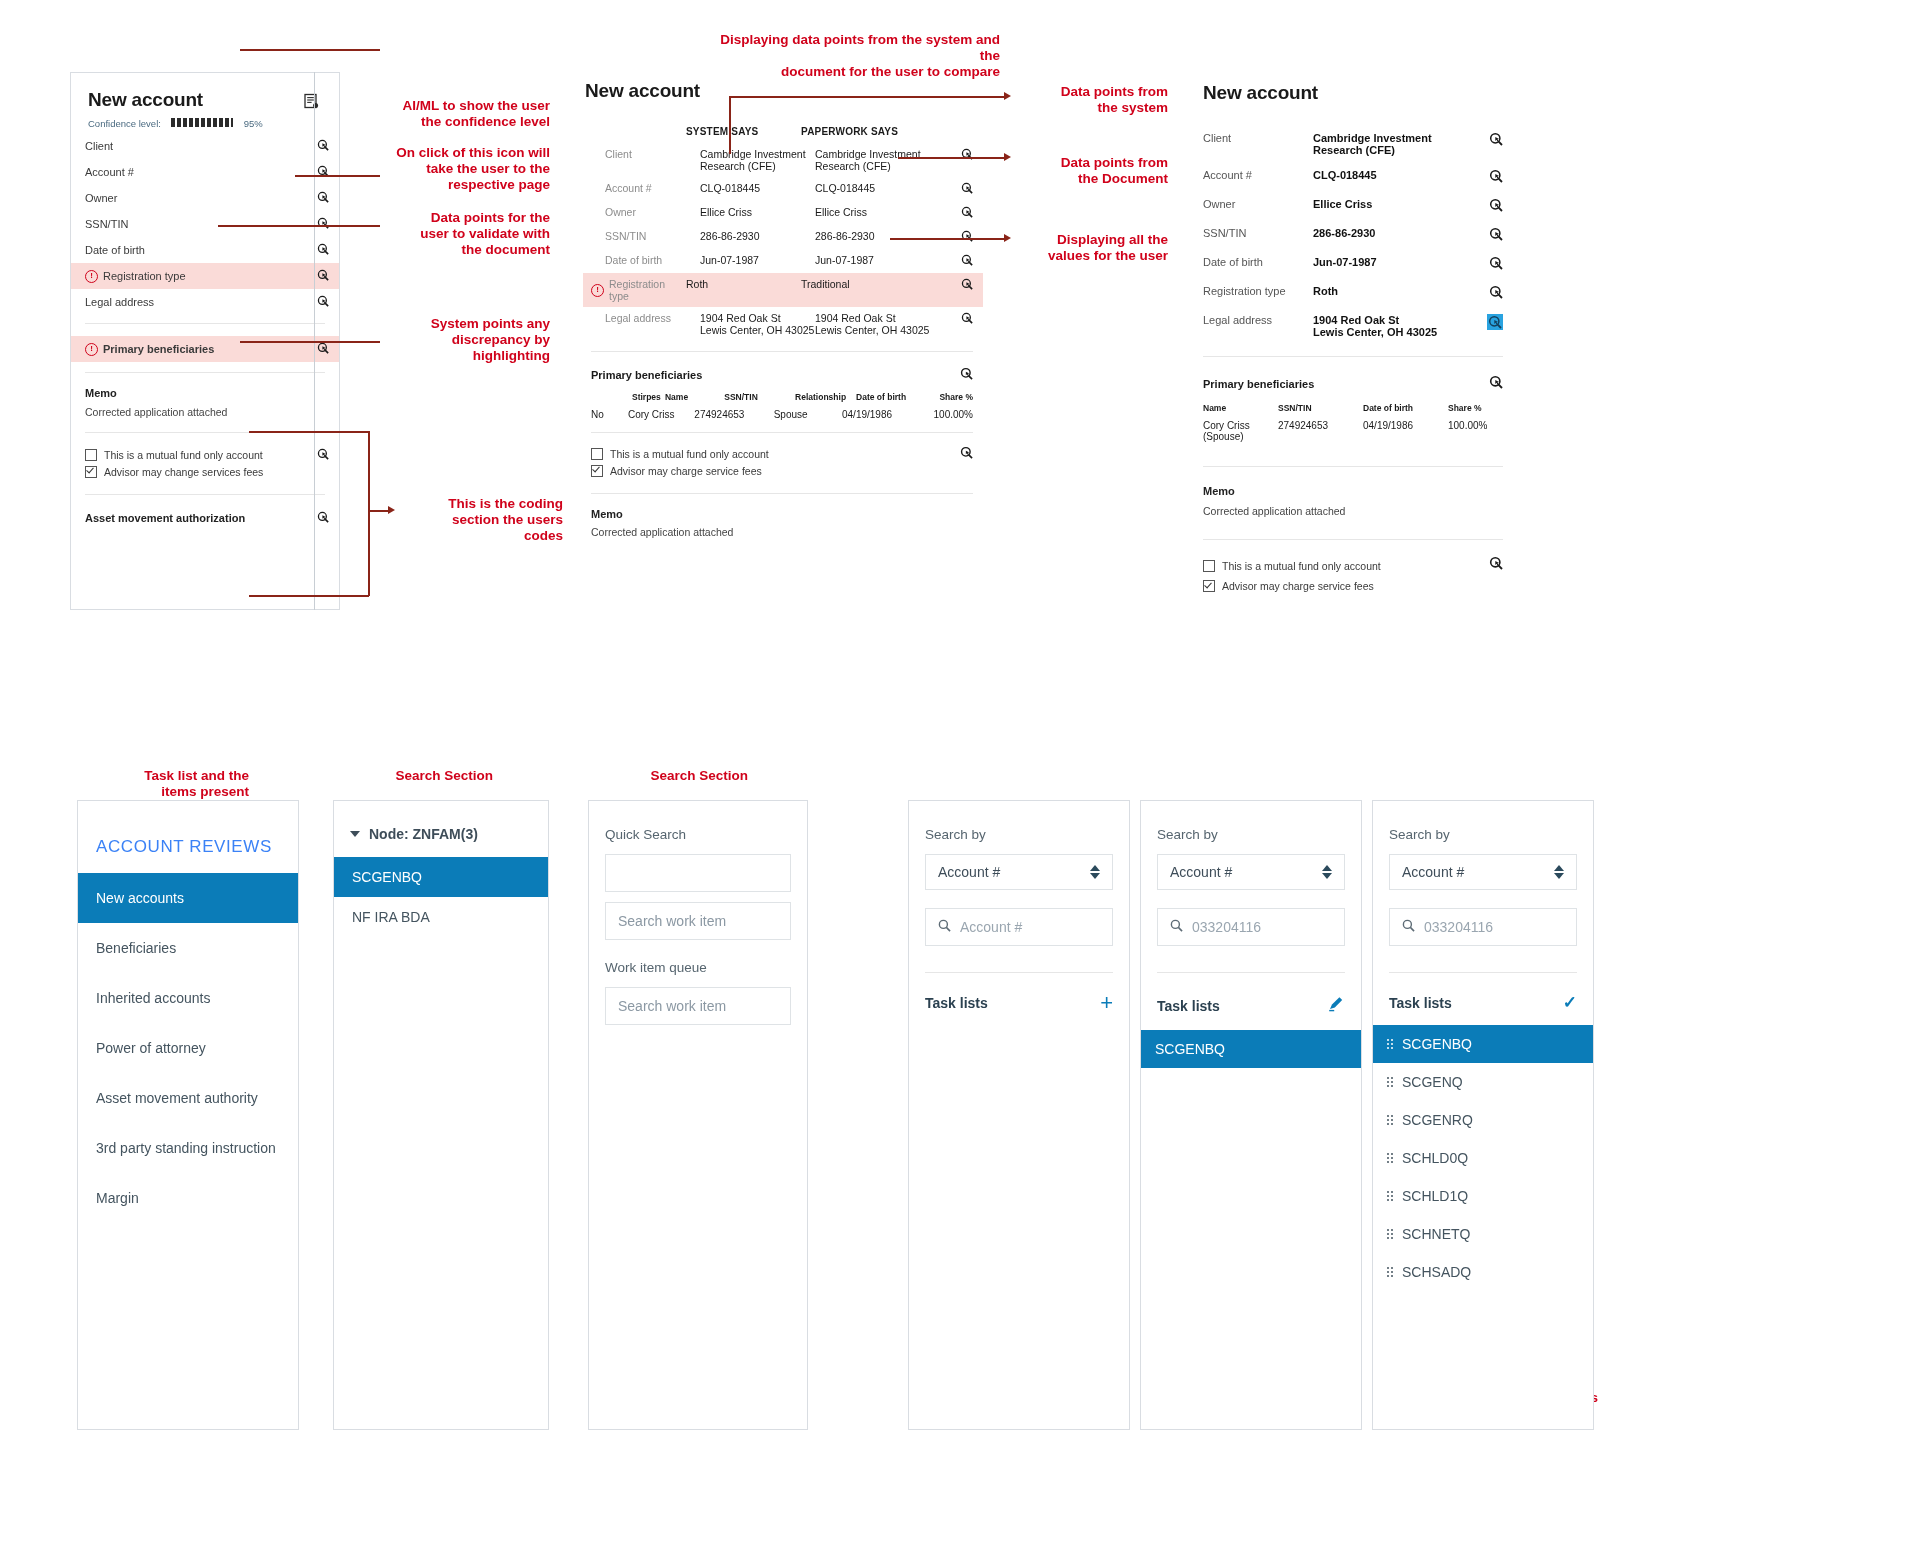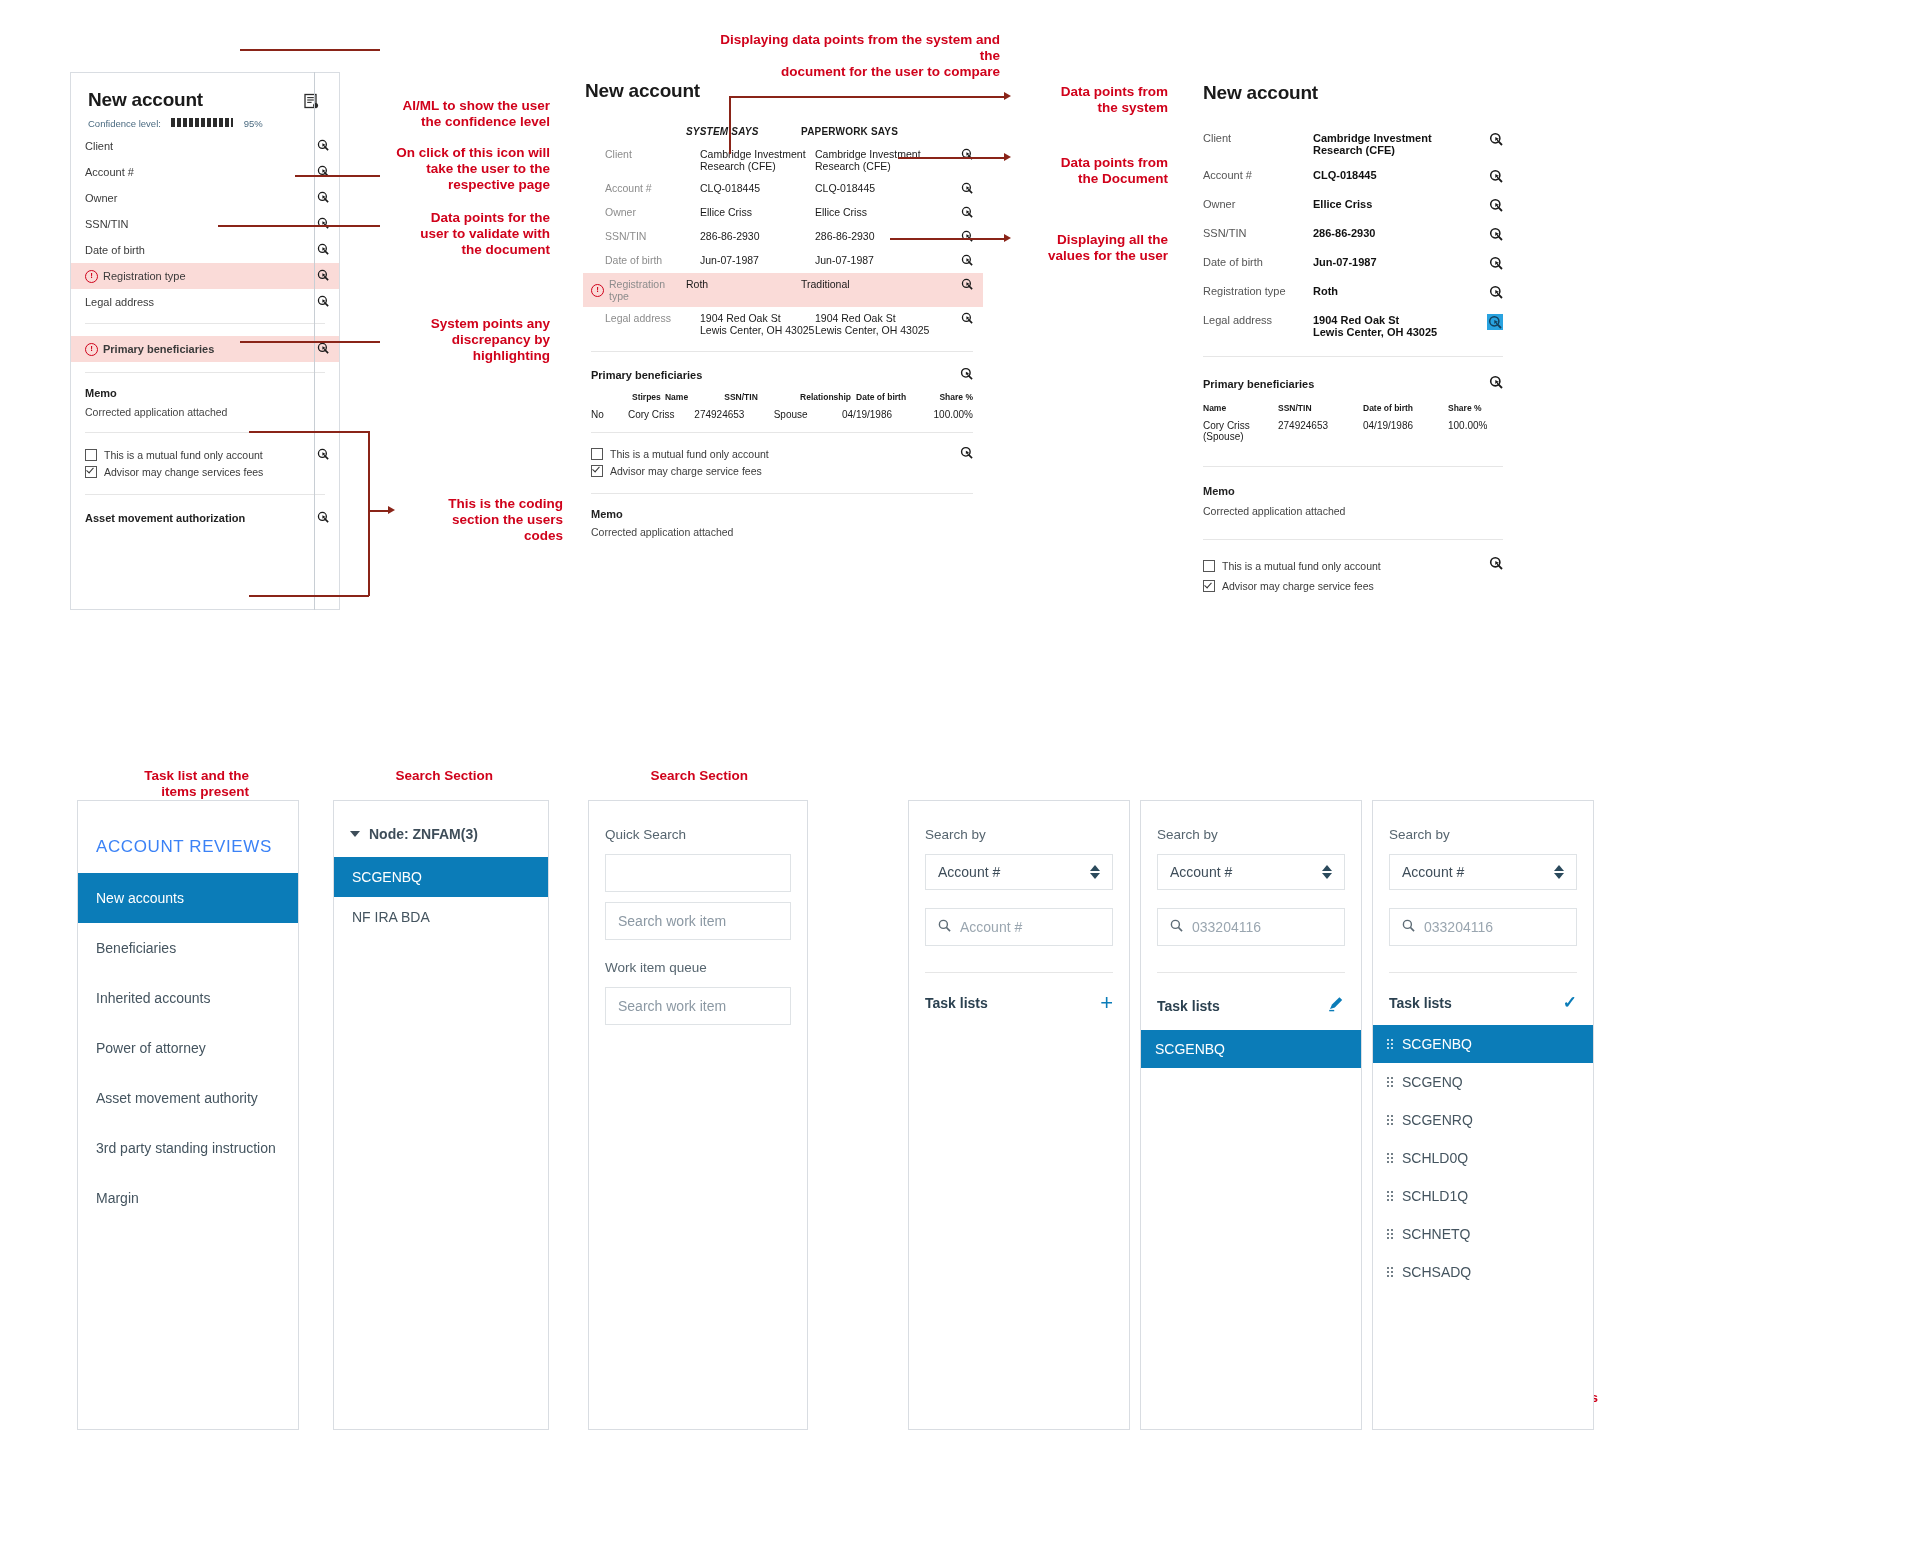--- a/index.html
+++ b/index.html
@@ -443,21 +443,21 @@
 highlighting</div>
 <div class="abs anno" style="left:403px; top:496px; width:160px;">This is the coding
 section the users
 codes</div>
 
 <div class="abs" style="left:583px; top:80px; width:400px;">
   <div class="acct-title" style="margin-left:2px;">New account</div>
   <div style="height:24px;"></div>
   <div style="display:flex; padding:0 10px 0 8px;">
     <div style="width:95px; flex:0 0 auto;"></div>
-    <div class="cmp-hd" style="width:115px; flex:0 0 auto;font-style:italic;">SYSTEM SAYS</div>
+    <div class="cmp-hd" style="width:115px; flex:0 0 auto;">SYSTEM SAYS</div>
     <div class="cmp-hd" style="width:115px; flex:0 0 auto;">PAPERWORK SAYS</div>
   </div>
   <div id="p2-rows" style="margin-top:6px;">
       <div class="cmp-row">
         <div class="cmp-lbl">Client</div>
         <div class="cmp-v1">Cambridge Investment<br>Research (CFE)</div>
         <div class="cmp-v2">Cambridge Investment<br>Research (CFE)</div>
         <span style="margin-left:auto;"><svg width="12" height="12" viewBox="0 0 14 14">
             <circle cx="6.3" cy="6.3" r="4.6" fill="none" stroke="#1a1a1a" stroke-width="1.5"></circle>
             <path d="M9.2 9.2 L13 13" stroke="#1a1a1a" stroke-width="1.8"></path>
@@ -537,21 +537,21 @@
           <path d="M6.3 5 l0 4 l1.2 -1.2 l1 1.8 l1 -0.6 l-1 -1.8 l1.6 -0.2 z" fill="#1a1a1a"></path>
         </svg>
     </span>
   </div>
 
   <div id="p2-ben" style="margin:8px 10px 0 8px;">
       <div style="display:flex;padding-left:41px;">
         <div class="ben-th" style="width:40px;">Stirpes</div>
         <div class="ben-th" style="width:72px;">Name</div>
         <div class="ben-th" style="width:86px;">SSN/TIN</div>
-        <div class="ben-th" style="width:74px;text-align:center;">Relationship</div>
+        <div class="ben-th" style="width:74px;">Relationship</div>
         <div class="ben-th" style="width:82px;">Date of birth</div>
         <div class="ben-th" style="width:60px;text-align:right;">Share %</div>
       </div>
       <div style="display:flex; margin-top:7px;">
         <div class="ben-td" style="width:40px;">No</div>
         <div class="ben-td" style="width:72px;">Cory Criss</div>
         <div class="ben-td" style="width:86px;">274924653</div>
         <div class="ben-td" style="width:74px;">Spouse</div>
         <div class="ben-td" style="width:82px;">04/19/1986</div>
         <div class="ben-td" style="width:60px;text-align:right;">100.00%</div>

